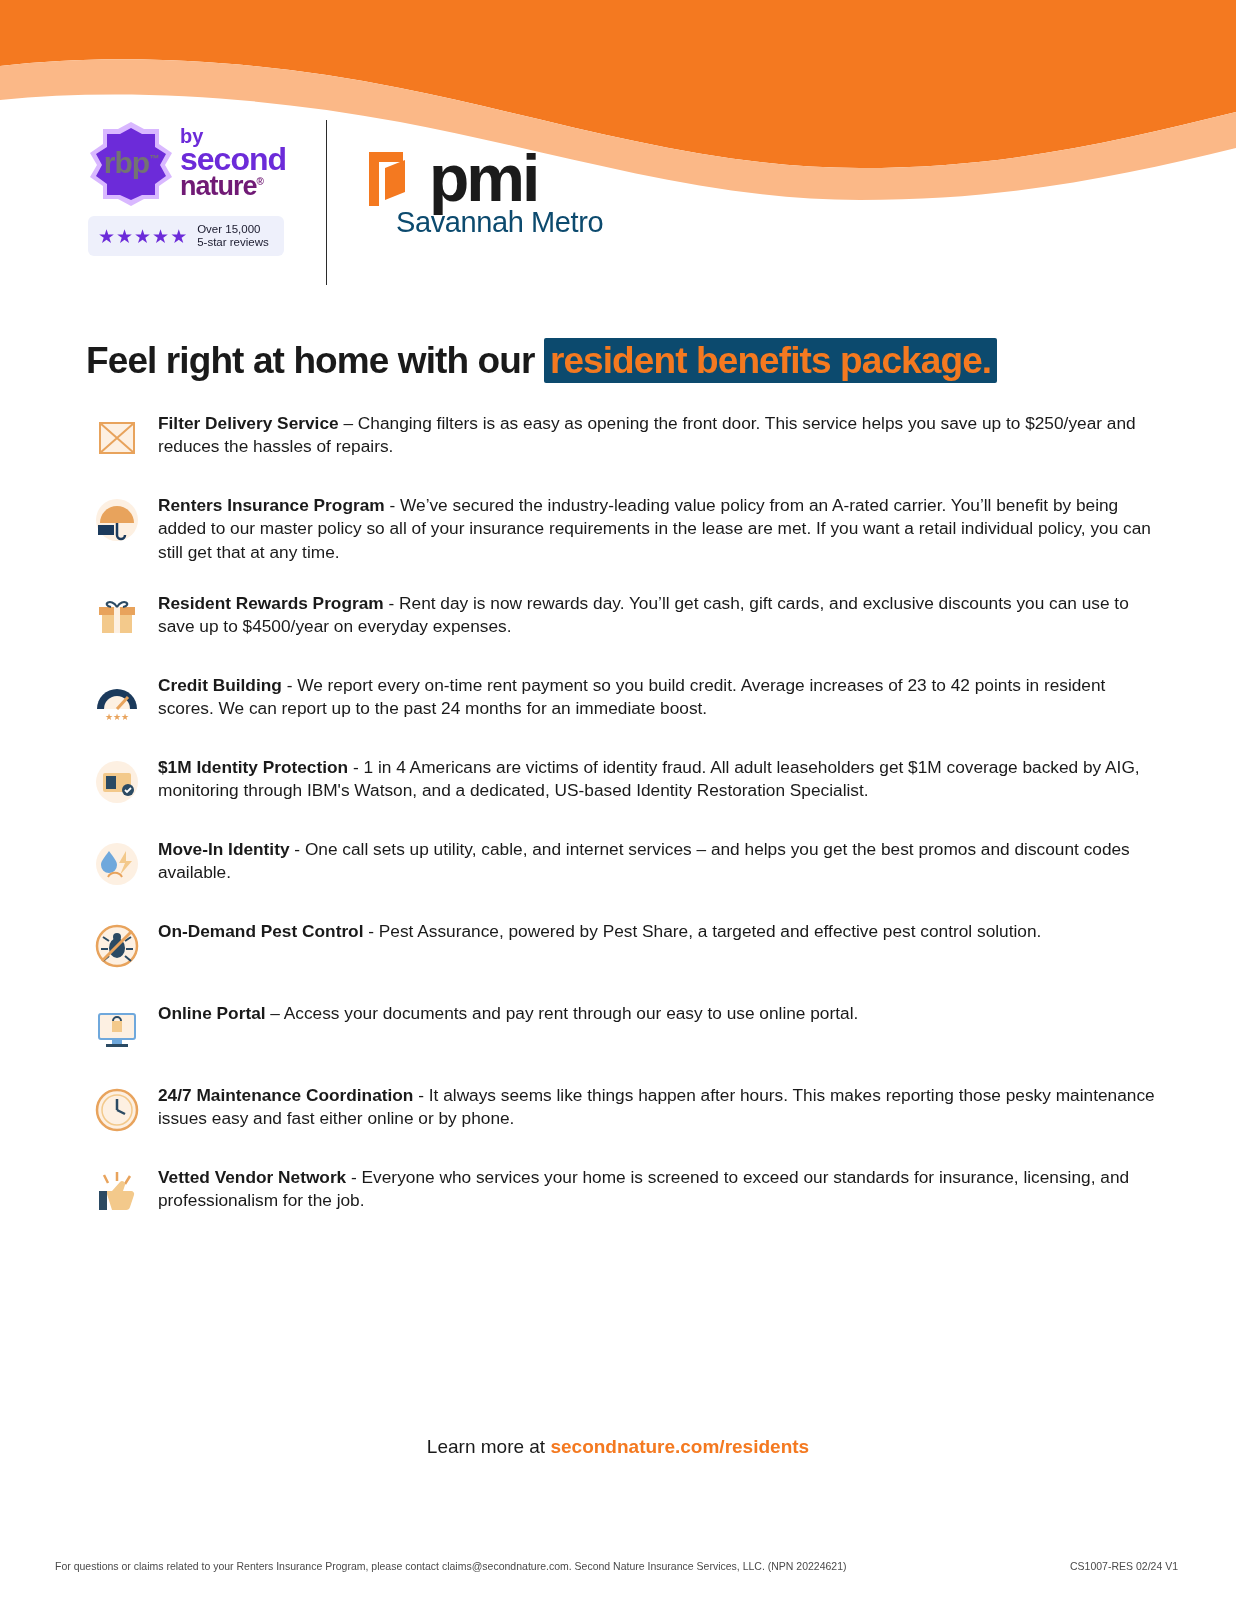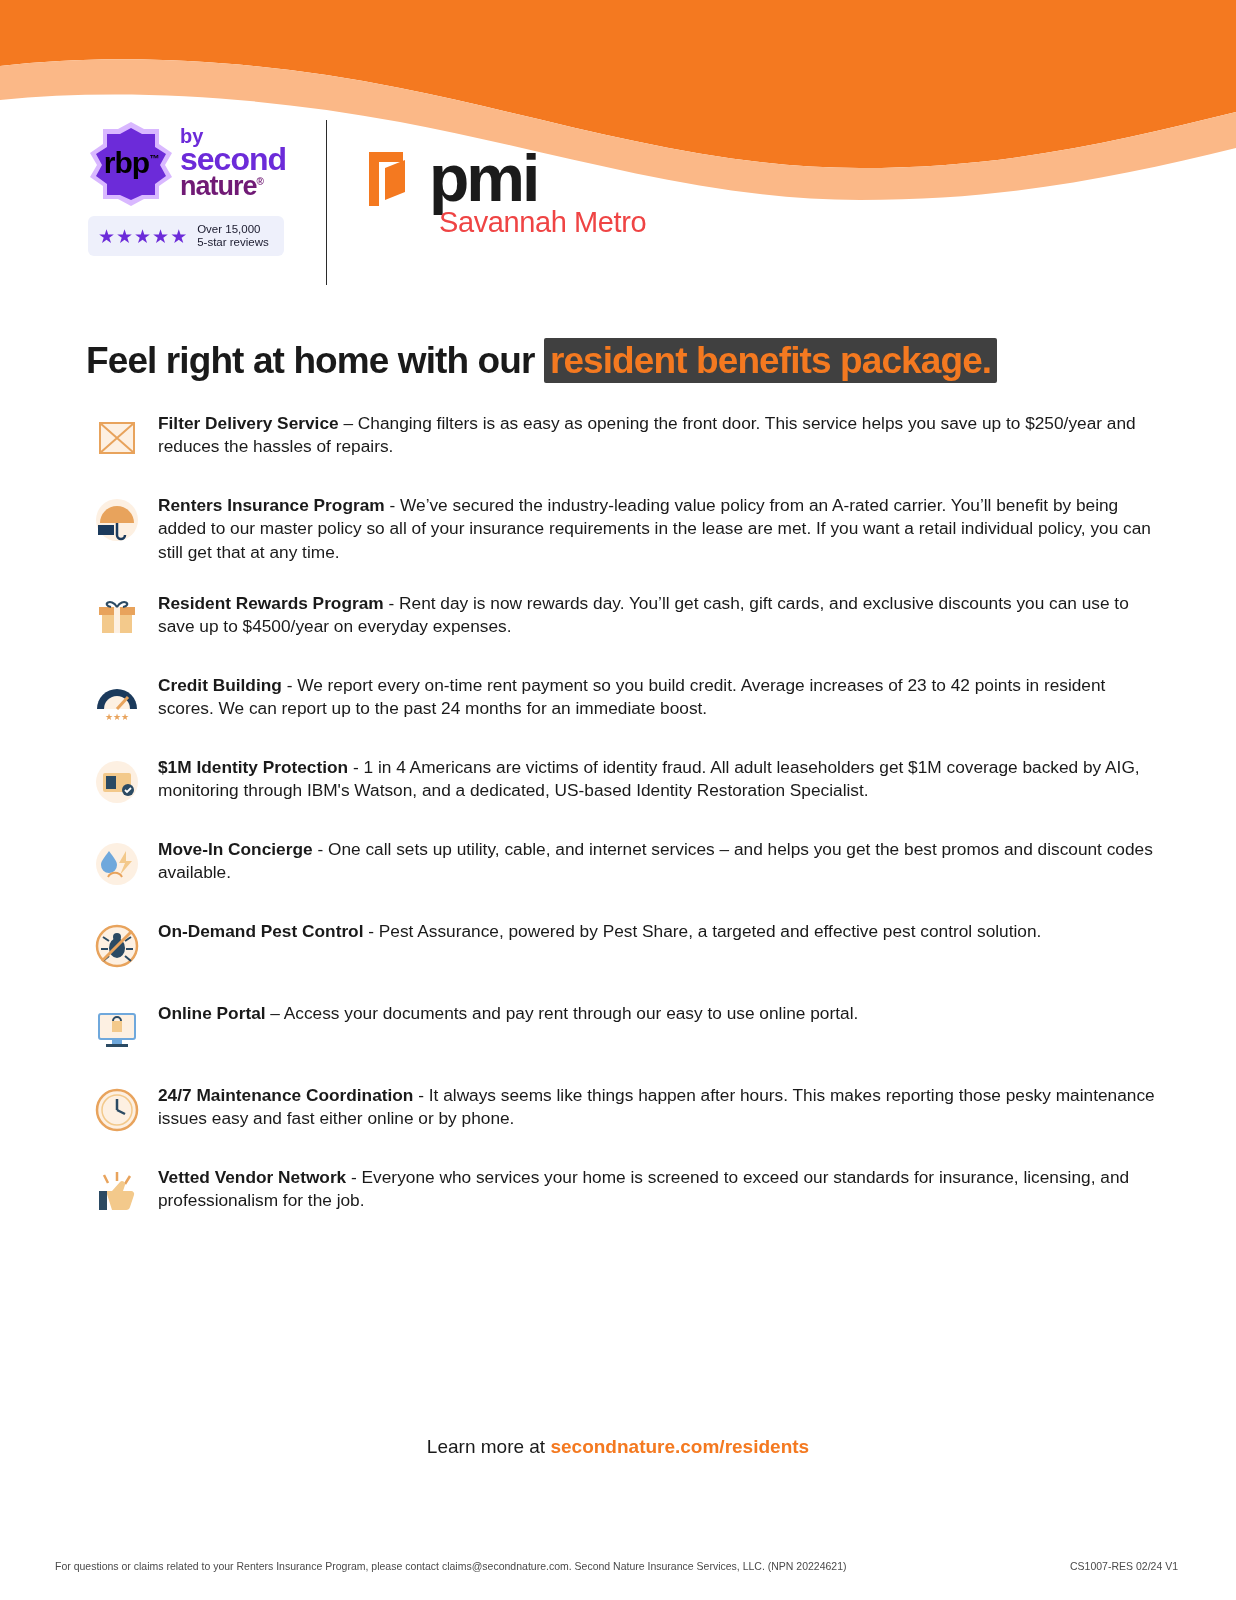--- a/index.html
+++ b/index.html
@@ -36,21 +36,21 @@
   .rbp-block { width: 210px; }
   .rbp-row { display: flex; align-items: center; }
   .rbp-badge {
     width: 86px; height: 86px;
     position: relative;
     display: flex; align-items: center; justify-content: center;
   }
   .rbp-badge svg { position: absolute; top: 0; left: 0; }
   .rbp-text {
     position: relative;
-    color: #000000;
+    color: #737373;
     font-weight: bold;
     font-size: 30px;
     letter-spacing: -1px;
     font-family: "Liberation Sans", sans-serif;
   }
   .rbp-tm { font-size: 10px; vertical-align: super; }
   .by-second {
     margin-left: 6px;
     line-height: 1.0;
   }
@@ -98,39 +98,39 @@
   .pmi-word {
     font-size: 66px;
     font-weight: bold;
     letter-spacing: -3px;
     color: #1b1b1b;
     line-height: 0.9;
     margin-left: 8px;
     font-family: "Liberation Sans", sans-serif;
   }
   .pmi-sub {
-    color: #ef4444;
+    color: #0c4a6e;
     font-size: 29px;
-    margin-left: 78px;
+    margin-left: 35px;
     margin-top: -4px;
     letter-spacing: -0.4px;
   }
 
   
   .headline {
     position: absolute;
     top: 340px;
     left: 86px;
     width: 1080px;
     font-size: 37px;
     font-weight: bold;
     letter-spacing: -0.9px;
     color: #1a1a1a;
   }
-  .headline .hl { color: #f47920; background: #404040; padding: 2px 6px; border-radius: 2px;}
+  .headline .hl { color: #f47920; background: #0c4a6e; padding: 2px 6px; border-radius: 2px;}
 
   
   .benefits {
     position: absolute;
     top: 410px;
     left: 86px;
     width: 1070px;
   }
   .benefit {
     display: flex;
@@ -312,21 +312,21 @@
   <div class="benefit">
     <div class="benefit-icon">
       <svg width="50" height="50" viewBox="0 0 50 50">
           <circle cx="25" cy="25" r="21" fill="#fdf0e2"></circle>
           <path d="M17 12 c5 7 8 10 8 14 a8 8 0 0 1 -16 0 c0-4 3-7 8-14z" fill="#6fa8dc"></path>
           <path d="M34 12 l-7 12 h6 l-5 12 l12 -14 h-6 z" fill="#f3c98b"></path>
           <path d="M16 38 a8 8 0 0 1 14 0" stroke="#e8a35c" stroke-width="2" fill="none"></path>
         </svg>
     </div>
     <div class="benefit-text">
-      <b>Move-In Concierge</b><span> - </span><span>One call sets up utility, cable, and internet services – and helps you get the best promos and discount codes available.</span>
+      <b>Move-In Identity</b><span> - </span><span>One call sets up utility, cable, and internet services – and helps you get the best promos and discount codes available.</span>
     </div>
   </div>
 
   <div class="benefit">
     <div class="benefit-icon">
       <svg width="50" height="50" viewBox="0 0 50 50">
           <circle cx="25" cy="25" r="20" fill="#fdf0e2" stroke="#e8a35c" stroke-width="2.5"></circle>
           <ellipse cx="25" cy="27" rx="8" ry="10" fill="#2b4a63"></ellipse>
           <circle cx="25" cy="16" r="4" fill="#2b4a63"></circle>
           <path d="M17 20 l-6 -4 M33 20 l6 -4 M16 28 l-7 0 M34 28 l7 0 M17 35 l-6 5 M33 35 l6 5" stroke="#2b4a63" stroke-width="2"></path>

